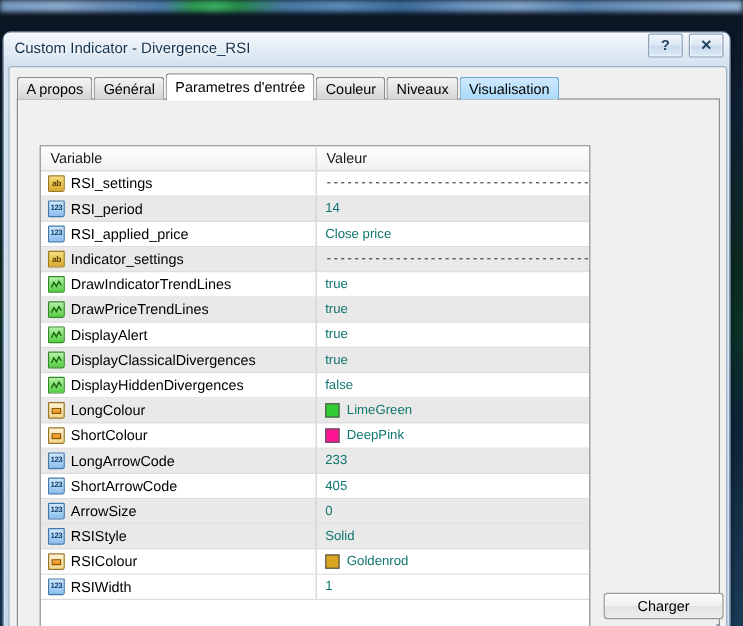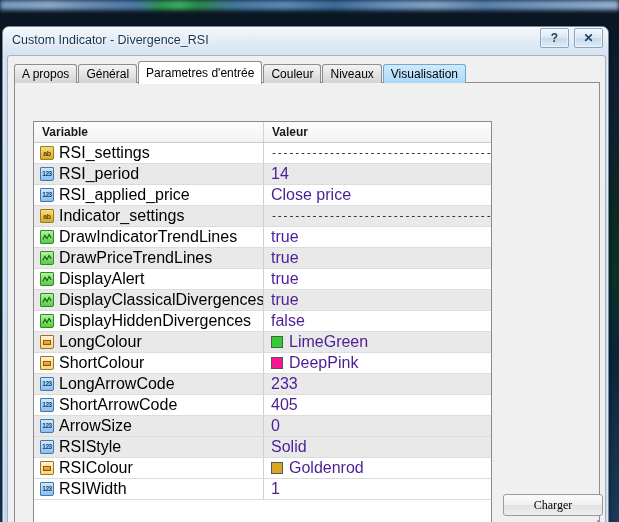--- a/index.html
+++ b/index.html
@@ -165,21 +165,20 @@
     background: #fff;
     border: 1px solid #8a8a8a;
     box-sizing: border-box;
     overflow: hidden;
   }
   #grid-head {
     display: flex;
     height: 20px;
     background: linear-gradient(180deg, #fdfdfd 0%, #f2f2f2 100%);
     border-bottom: 1px solid #c9c9c9;
-    font-weight: bold;
   }
   .hcell {
     font-size: 12px;
     color: #1a1a1a;
     display: flex;
     align-items: center;
     padding-left: 8px;
     box-sizing: border-box;
   }
   .hcell.var { width: 230px; border-right: 1px solid #d3d3d3; }
@@ -203,28 +202,28 @@
   }
   .cell-val {
     flex: 1;
     box-sizing: border-box;
     display: flex;
     align-items: center;
     padding-left: 7px;
     overflow: hidden;
   }
   .varname {
-    font-size: 16px;
+    font-size: 12px;
     color: #000;
     white-space: nowrap;
     margin-left: 5px;
   }
   .valtext {
-    font-size: 16px;
-    color: #4c1d95;
+    font-size: 11px;
+    color: #0f766e;
     white-space: nowrap;
   }
   .valtext.dashes {
     font-family: "Liberation Mono", monospace;
     font-size: 10px;
     letter-spacing: -0.2px;
     color: #111;
   }
 
   
@@ -290,21 +289,21 @@
   .btn {
     border: 1px solid #9a9a9a;
     border-radius: 3px;
     background: linear-gradient(180deg, #fbfbfb 0%, #f1f1f1 48%, #e3e3e3 52%, #ededed 100%);
     font-size: 12px;
     color: #000;
     display: flex;
     align-items: center;
     justify-content: center;
     box-sizing: border-box;
-    font-family: Liberation Serif, serif;
+    font-family: Liberation Sans, sans-serif;
     white-space: nowrap;
   }
   #btn-charger {
     position: absolute;
     left: 488px;
     top: 411px;
     width: 100px;
     height: 22px;
   }
   #btn-enregistrer {

